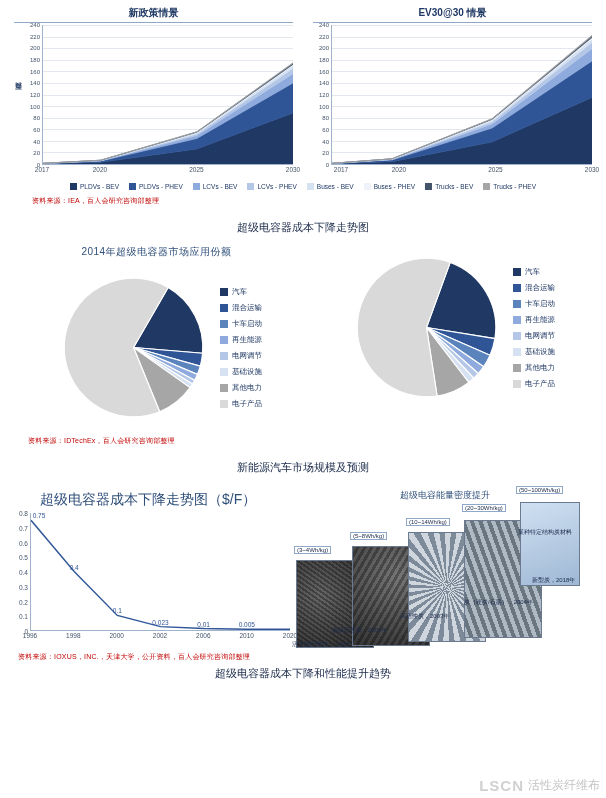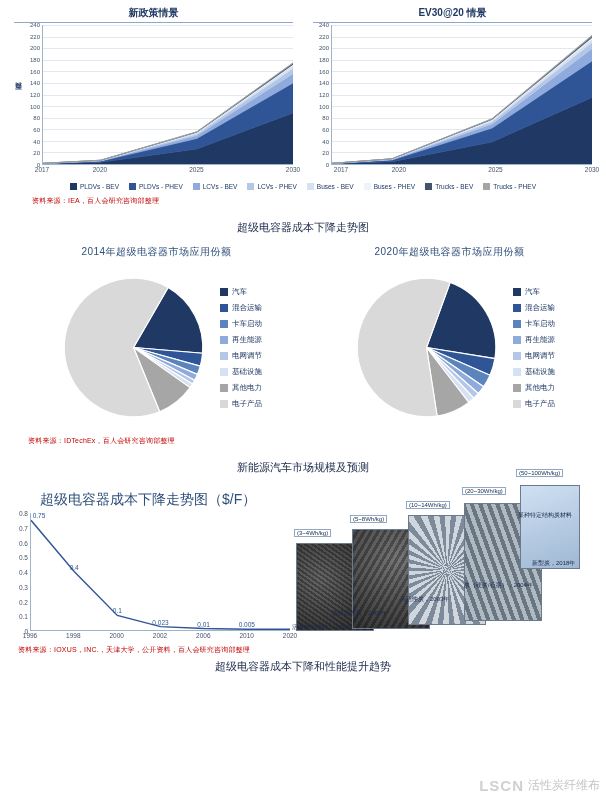--- a/index.html
+++ b/index.html
@@ -256,21 +256,21 @@
       </div>
       <div class="x-ticks" id="xticksL">
           <span style="left:0%">2017</span>
           <span style="left:23.076923076923077%">2020</span>
           <span style="left:61.53846153846154%">2025</span>
           <span style="left:100%">2030</span>
         </div>
     </div>
 
     <div class="area-panel">
-      <div class="panel-title">EV30@20 情景</div>
+      <div class="panel-title">EV30@30 情景</div>
       <div class="plot-wrap">
         <div class="ticks" id="ticksR" style="position: relative; height: 140px;">
             <span style="top:100%">0</span>
             <span style="top:91.66666666666667%">20</span>
             <span style="top:83.33333333333334%">40</span>
             <span style="top:75%">60</span>
             <span style="top:66.66666666666667%">80</span>
             <span style="top:58.33333333333333%">100</span>
             <span style="top:50%">120</span>
             <span style="top:41.666666666666664%">140</span>
@@ -399,21 +399,20 @@
      </span>
             <span class="item">
        <span class="sw" style="background:#d9d9d9"></span>
        <span class="lbl">电子产品</span>
      </span>
           </div>
       </div>
     </div>
 
     <div class="pie-panel">
-      <div class="pie-title">2020年超级电容器市场应用份额</div>
       <div class="pie-body">
         <svg class="pie-svg" id="pieR" viewBox="0 0 100 100">
             <path d="M50,50 L64.36,10.53 A42,42 0 0 1 91.46,56.72 Z" fill="#1f3864" stroke="#ffffff" stroke-width="0.7"></path>
             <path d="M50,50 L91.46,56.72 A42,42 0 0 1 88.49,66.81 Z" fill="#2f5597" stroke="#ffffff" stroke-width="0.7"></path>
             <path d="M50,50 L88.49,66.81 A42,42 0 0 1 84.65,73.73 Z" fill="#5b84bd" stroke="#ffffff" stroke-width="0.7"></path>
             <path d="M50,50 L84.65,73.73 A42,42 0 0 1 81.41,77.88 Z" fill="#8faadc" stroke="#ffffff" stroke-width="0.7"></path>
             <path d="M50,50 L81.41,77.88 A42,42 0 0 1 78.64,80.72 Z" fill="#b4c7e7" stroke="#ffffff" stroke-width="0.7"></path>
             <path d="M50,50 L78.64,80.72 A42,42 0 0 1 75.63,83.28 Z" fill="#d6e1f1" stroke="#ffffff" stroke-width="0.7"></path>
             <path d="M50,50 L75.63,83.28 A42,42 0 0 1 56.43,91.51 Z" fill="#a6a6a6" stroke="#ffffff" stroke-width="0.7"></path>
             <path d="M50,50 L56.43,91.51 A42,42 0 1 1 64.36,10.53 Z" fill="#d9d9d9" stroke="#ffffff" stroke-width="0.7"></path>
@@ -493,20 +492,21 @@
         <span style="left:16.666666666666664%">1998</span>
         <span style="left:33.33333333333333%">2000</span>
         <span style="left:50%">2002</span>
         <span style="left:66.66666666666666%">2006</span>
         <span style="left:83.33333333333334%">2010</span>
         <span style="left:100%">2020</span>
       </div>
   </div>
 
   <div class="img-panel">
+    <div class="img-title">超级电容能量密度提升</div>
     <div class="micro-wrap" id="microWrap">
         <div class="micro" style="left:0px;top:40px;width:78px;height:88px;z-index:1;background:repeating-linear-gradient(35deg,#8d8d8d 0 2px,#5f5f5f 2px 4px), radial-gradient(circle at 30% 40%,#b9b9b9,#4a4a4a);background-blend-mode:multiply;"></div>
         <div class="micro" style="left:56px;top:26px;width:78px;height:100px;z-index:2;background:repeating-linear-gradient(120deg,#9a9a9a 0 3px,#6a6a6a 3px 6px), radial-gradient(circle at 60% 30%,#c4c4c4,#555);background-blend-mode:multiply;"></div>
         <div class="micro" style="left:112px;top:12px;width:78px;height:110px;z-index:3;background:repeating-conic-gradient(from 10deg,#cfd6dd 0 6deg,#7d8a99 6deg 12deg);background-blend-mode:multiply;"></div>
         <div class="micro" style="left:168px;top:0px;width:78px;height:118px;z-index:4;background:repeating-linear-gradient(70deg,#aeb9c4 0 4px,#69757f 4px 8px);background-blend-mode:multiply;"></div>
         <div class="micro" style="left:224px;top:-18px;width:60px;height:84px;z-index:5;background:linear-gradient(160deg,#cfe0f2,#9fb8d4);background-blend-mode:multiply;"></div>
         <div class="tagbox" style="left:-2px;top:26px;z-index:9">(3~4Wh/kg)</div>
         <div class="tagbox" style="left:54px;top:12px;z-index:9">(5~8Wh/kg)</div>
         <div class="tagbox" style="left:110px;top:-2px;z-index:9">(10~14Wh/kg)</div>
         <div class="tagbox" style="left:166px;top:-16px;z-index:9">(20~30Wh/kg)</div>

